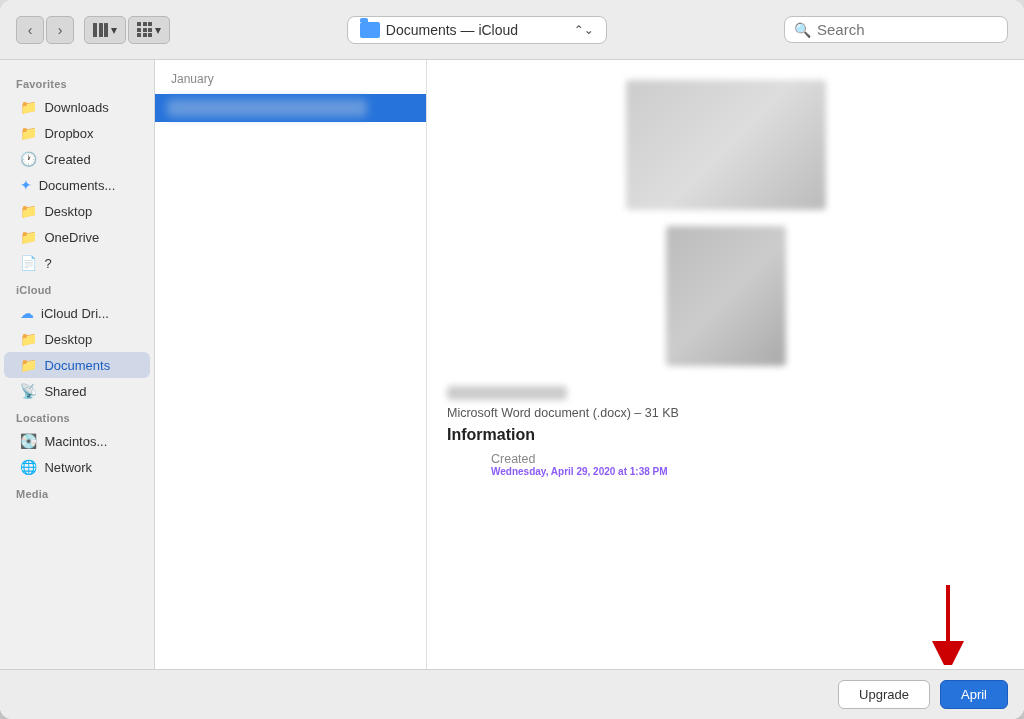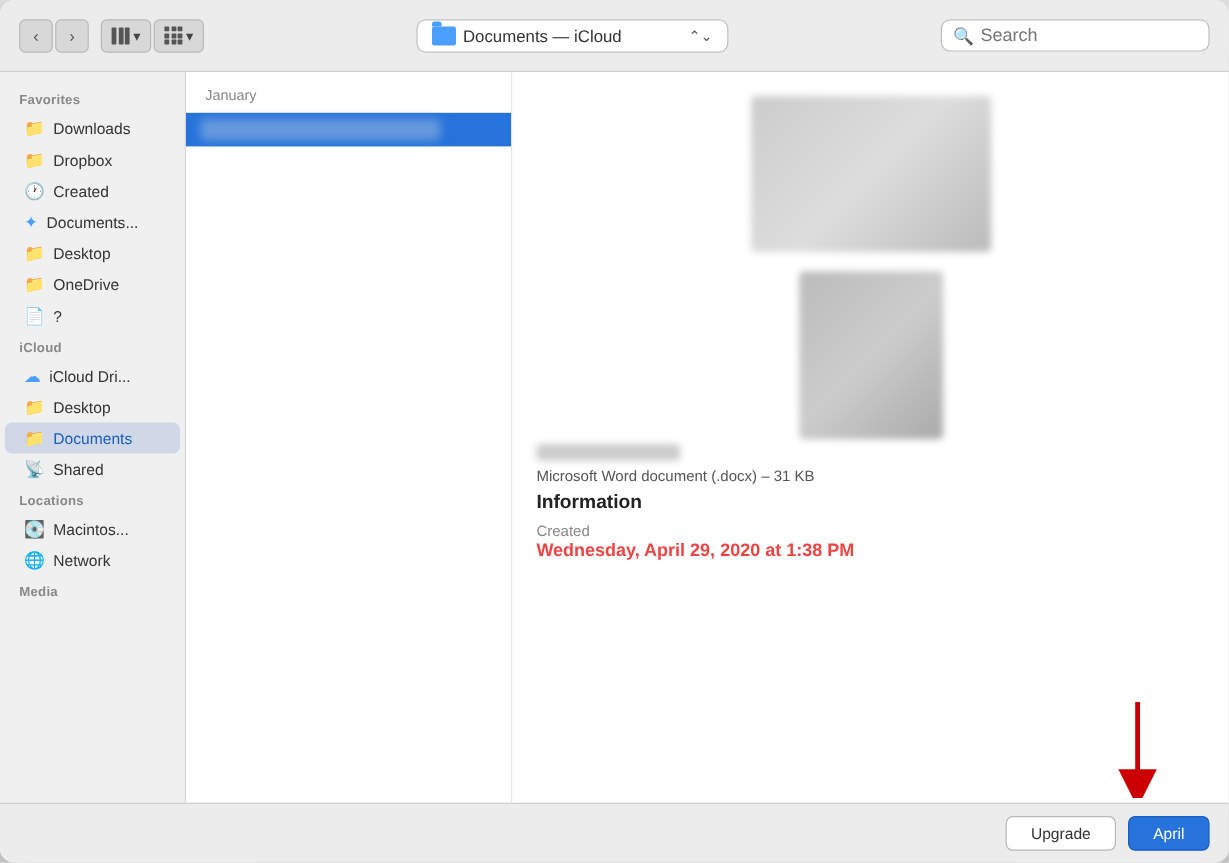--- a/index.html
+++ b/index.html
@@ -262,21 +262,21 @@
       width: 200px;
       filter: blur(4px);
     }
 
     
     .preview-pane {
       flex: 1;
       padding: 20px 16px;
       display: flex;
       flex-direction: column;
-      gap: 4px;
+      gap: 20px;
       background: white;
       overflow-y: auto;
     }
     .preview-images {
       display: flex;
       flex-direction: column;
       gap: 16px;
       align-items: center;
     }
     .preview-img-1 {
@@ -321,23 +321,24 @@
       display: flex;
       justify-content: space-between;
       align-items: baseline;
       flex-direction: column;
     }
     .file-info-key {
       font-size: 12.5px;
       color: #888;
     }
     .file-info-value {
-      font-size: 15px;
+      font-size: 10px;
       font-weight: 600;
-      color: #ef4444;
+      color: #8b5cf6;
+      margin-left: 44px;
     }
 
     
     .footer {
       background: #ececec;
       border-top: 1px solid #d0d0d0;
       padding: 10px 16px;
       display: flex;
       align-items: center;
       justify-content: flex-end;

